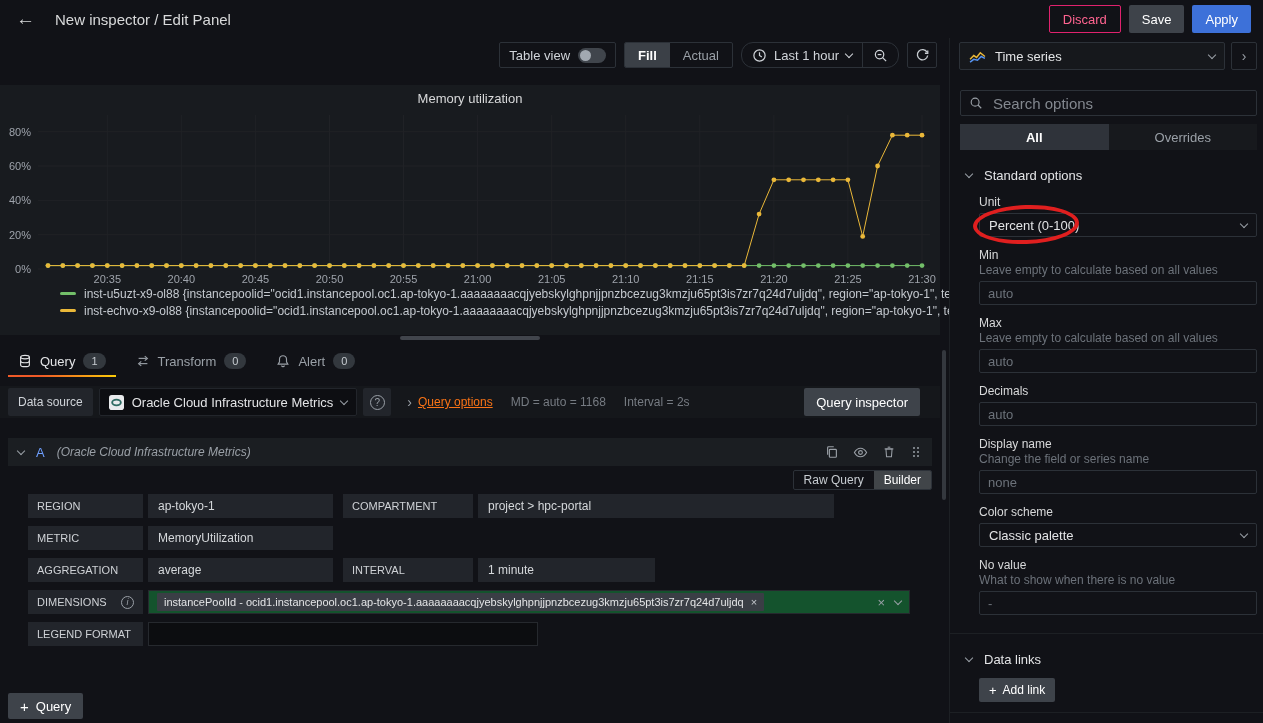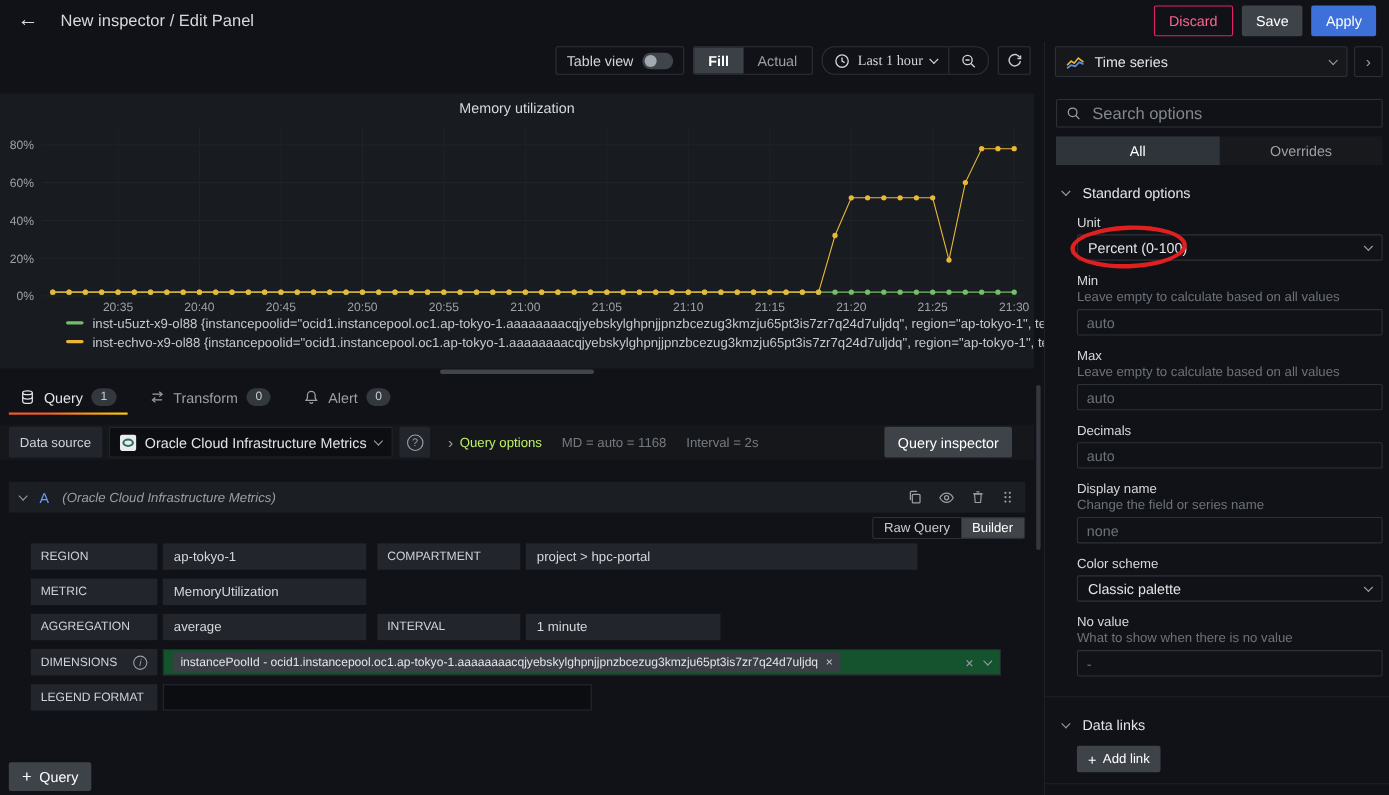--- a/index.html
+++ b/index.html
@@ -18,21 +18,21 @@
 
   
   .left { position:absolute; top:38px; left:0; width:949px; bottom:0; }
   .toolbar { position:absolute; top:4px; right:12px; display:flex; gap:8px; height:26px; align-items:stretch; }
   .chip { display:flex; align-items:center; border:1px solid #2c3138; border-radius:2px; padding:0 9px; gap:8px; color:#d0d4d9; background:#111217; font-size:13px; }
   .toggle { width:28px; height:15px; border-radius:8px; background:#40454c; position:relative; cursor:pointer; }
   .toggle::after { content:""; position:absolute; left:2px; top:2px; width:11px; height:11px; border-radius:50%; background:#a2a9b1; }
   .seg { display:flex; border:1px solid #2c3138; border-radius:2px; overflow:hidden; }
   .seg-on { background:#3b4047; color:#fff; font-weight:700; padding:0 13px; display:flex; align-items:center; }
   .seg-off { padding:0 13px; color:#9aa0a7; display:flex; align-items:center; cursor:pointer; }
-  .tgroup { display:flex; border:1px solid #2c3138; border-radius:12px;font-family:Liberation Serif, serif; }
+  .tgroup { display:flex; border:1px solid #2c3138; border-radius:12px; }
   .tcell { display:flex; align-items:center; gap:7px; padding:0 10px; color:#d0d4d9; cursor:pointer; }
   .tcell + .tcell { border-left:1px solid #2c3138; }
   .iconbtn { display:flex; align-items:center; justify-content:center; width:30px; border:1px solid #2c3138; border-radius:2px; color:#c7ccd1; cursor:pointer; }
   .chev { width:6px; height:6px; border-right:1.5px solid currentColor; border-bottom:1.5px solid currentColor; transform:rotate(45deg); display:inline-block; margin-top:-3px; }
 
   
   .panel { position:absolute; top:47px; left:0; width:940px; height:250px; background:#181b1f; }
   .panel-title { text-align:center; font-size:13px; font-weight:500; color:#d8d9da; padding-top:6px; height:22px; }
   .chart-svg { display:block; }
   .ct { font-size:11px; fill:#9ea3ab; font-family:"Liberation Sans", sans-serif; }
@@ -48,21 +48,21 @@
   .tab.active { color:#e3e4e6; font-weight:500; }
   .tab.active::after { content:""; position:absolute; left:0; right:0; bottom:0; height:2px; background:linear-gradient(90deg,#f05a28 30%,#fbca0a 99%); }
   .badge { background:#33383e; border-radius:9px; padding:0 8px; height:16px; line-height:16px; font-size:11px; color:#c7ccd1; }
 
   
   .dsrow { position:absolute; top:348px; left:0; width:940px; height:32px; display:flex; align-items:center; gap:6px; background:#15171b; padding:0 20px 0 8px; }
   .dslabel { background:#22252b; height:28px; display:flex; align-items:center; padding:0 10px; font-size:12px; color:#d0d4d9; border-radius:2px; }
   .dssel { background:#0d0e12; border:1px solid #22252b; height:28px; display:flex; align-items:center; gap:8px; padding:0 9px; border-radius:2px; cursor:pointer; min-width:224px; color:#e3e4e6; }
   .helpbtn { width:28px; height:28px; background:#22252b; border-radius:2px; display:flex; align-items:center; justify-content:center; cursor:pointer; }
   .qmark { width:15px; height:15px; border:1px solid #9aa0a7; border-radius:50%; font-size:10px; color:#9aa0a7; display:flex; align-items:center; justify-content:center; }
-  .qopts { color:#bef264; font-size:12px; font-weight:500; cursor:pointer; }
+  .qopts { color:#f97316; font-size:12px; font-weight:500; cursor:pointer;text-decoration:underline; }
   .dsmeta { color:#767b82; font-size:12px; }
   .btn-inspector { margin-left:auto; background:#3e434a; color:#fff; height:28px; padding:0 12px; border-radius:2px; display:flex; align-items:center; cursor:pointer; }
 
   
   .qcard { position:absolute; top:400px; left:8px; width:924px; }
   .qhead { height:28px; background:#1b1e22; display:flex; align-items:center; padding:0 10px; gap:12px; }
   .qref { color:#6e9fff; font-weight:500; }
   .qhint { font-style:italic; color:#9aa0a7; font-size:12px; }
   .qicons { margin-left:auto; display:flex; gap:14px; color:#9aa0a7; align-items:center; }
   .qicons svg { cursor:pointer; }
@@ -88,21 +88,21 @@
   .vizrow { position:absolute; top:4px; left:9px; right:6px; height:28px; display:flex; gap:6px; }
   .vizsel { flex:1; border:1px solid #2c3138; border-radius:2px; display:flex; align-items:center; padding:0 9px; gap:9px; background:#16181c; cursor:pointer; }
   .vizname { font-size:13px; font-weight:500; color:#e3e4e6; }
   .vizexp { width:26px; border:1px solid #2c3138; border-radius:2px; display:flex; align-items:center; justify-content:center; color:#9aa0a7; font-size:14px; cursor:pointer; }
   .optpane { position:absolute; top:47px; left:0; right:0; bottom:0; padding:5px 6px 0 10px; overflow:hidden; }
   .search { height:26px; border:1px solid #2c3138; border-radius:2px; display:flex; align-items:center; padding:0 8px; gap:8px; color:#9aa0a7; }
   .search input { flex:1; background:transparent; border:none; outline:none; color:#7dd3fc; font-family:inherit; font-size:15px; }
   .search input::placeholder { color:#83888f; }
   .otabs { display:flex; margin-top:8px; height:26px; }
   .otab { flex:1; display:flex; align-items:center; justify-content:center; font-size:13px; cursor:pointer; }
-  .otab.on { background:#2f333a; color:#fff; font-weight:400; }
+  .otab.on { background:#2f333a; color:#fff; font-weight:700; }
   .otab.offt { background:#17191d; color:#9aa0a7; }
   .section-h { display:flex; align-items:center; gap:12px; margin-top:16px; font-weight:500; color:#e3e4e6; font-size:13px; padding-left:6px; height:18px; cursor:pointer; }
   .olabel { margin:11px 0 0 19px; font-size:12px; line-height:14px; color:#d8d9da; font-weight:500; }
   .ohint { margin:1px 0 0 19px; font-size:12px; line-height:14px; color:#6c727a; }
   .oinput { margin:4px 0 0 19px; width:calc(100% - 19px); height:24px; background:#111217; border:1px solid #2c3138; border-radius:2px; color:#d8d9da; padding:0 8px; font-family:inherit; font-size:13px; }
   .oinput::placeholder { color:#6c727a; }
   .oselect { margin:4px 0 0 19px; width:calc(100% - 19px); height:24px; background:#111217; border:1px solid #2c3138; border-radius:2px; color:#e3e4e6; padding:0 9px; display:flex; align-items:center; cursor:pointer; font-size:13px; }
   .oselect .chev { margin-left:auto; color:#9aa0a7; }
   .unit-wrap { position:relative; }
   .ellipse { position:absolute; left:13px; top:-8px; width:106px; height:39px; border:4px solid #e01f1f; border-radius:50%; transform:rotate(-2deg); pointer-events:none; }

